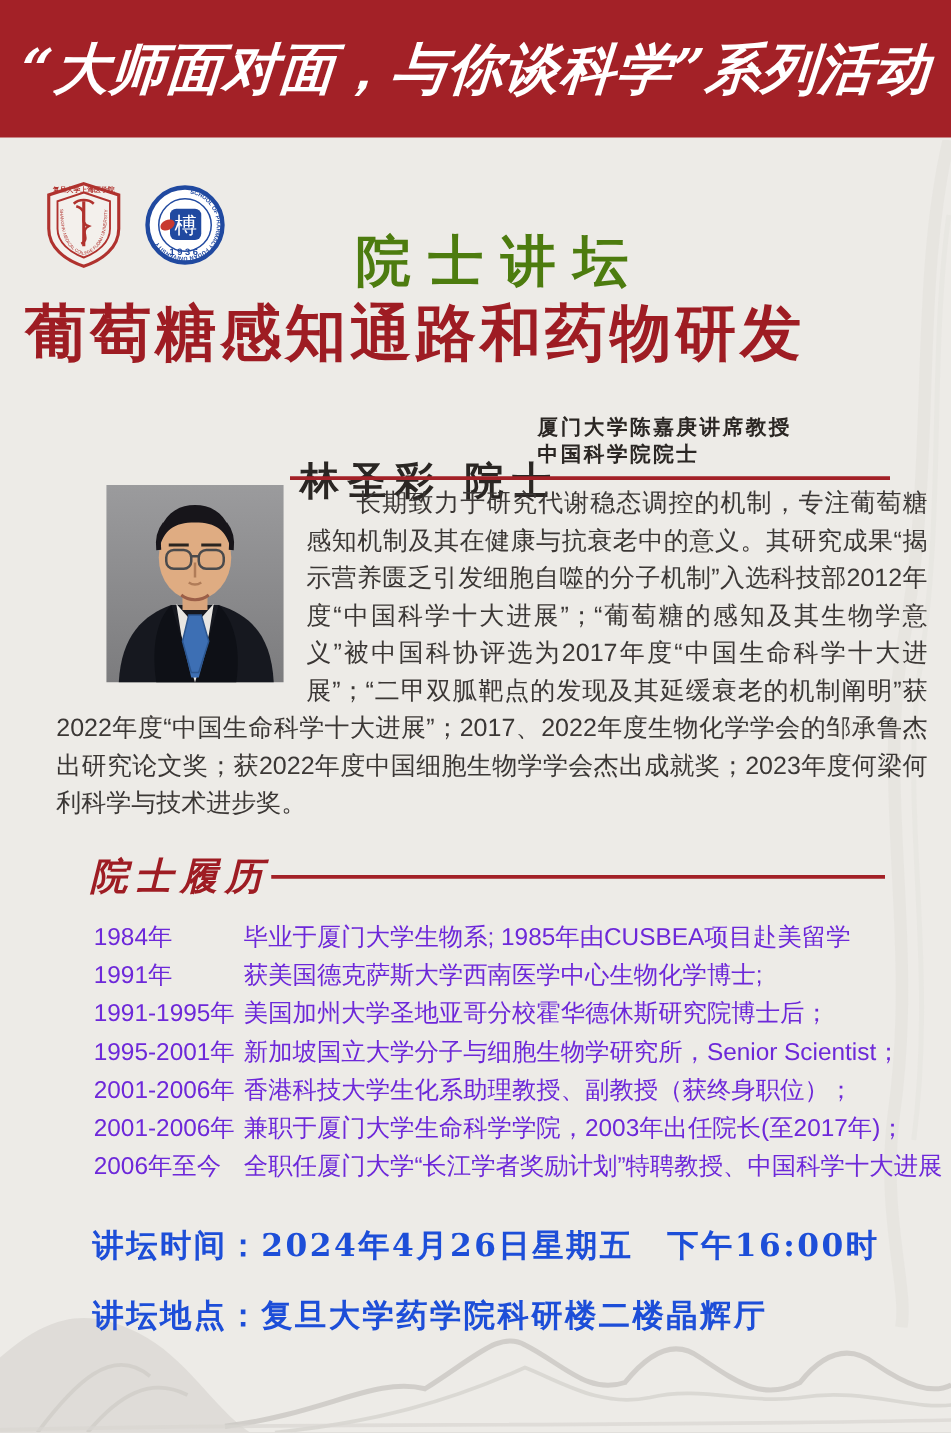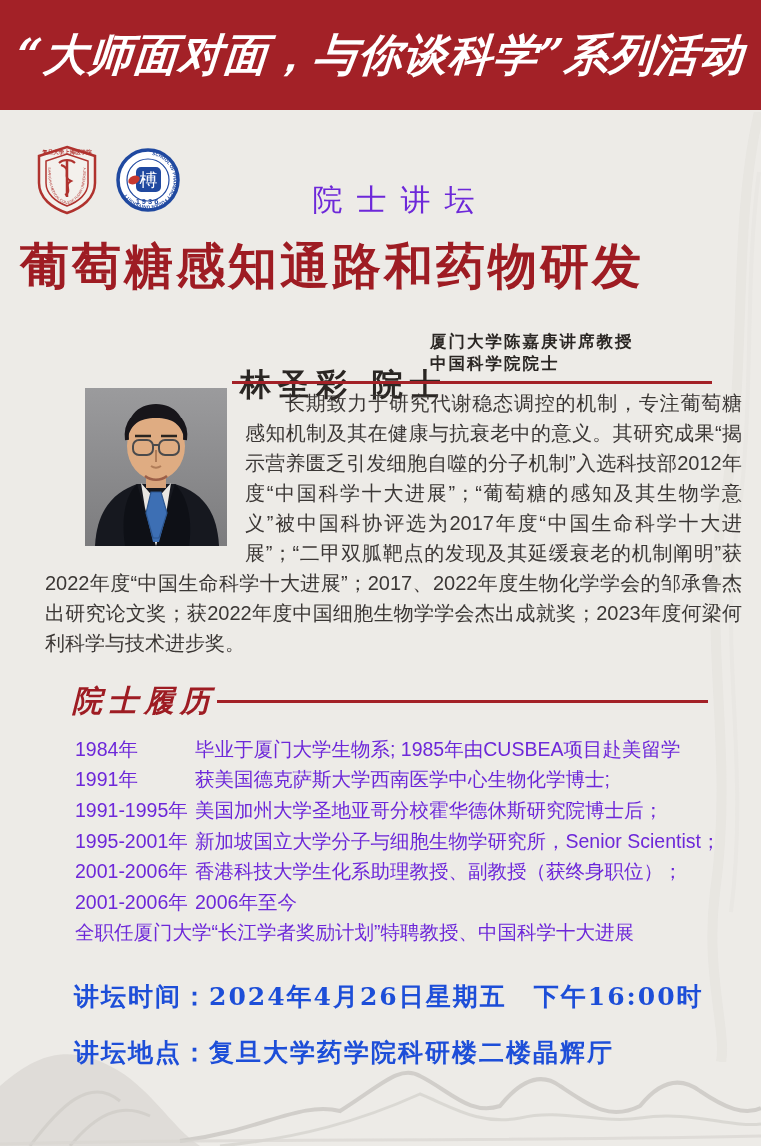--- a/index.html
+++ b/index.html
@@ -25,21 +25,21 @@
     white-space:nowrap;
   }
   
   .logo-medical{position:absolute;left:35px;top:145px;}
   .logo-pharmacy{position:absolute;left:116px;top:148px;}
   
   .forum-title{
     position:absolute;top:180px;left:40px;width:721px;margin:0;
     text-align:center;
     font-family:"DejaVu Serif", serif;
-    font-size:30px;font-weight:normal;color:#6d28d9;
+    font-size:44px;font-weight:bold;color:#4d7c0f;
     letter-spacing:14px;
   }
   .lecture-title{
     position:absolute;top:234px;left:20px;width:741px;margin:0;
     text-align:left;
     font-family:"DejaVu Serif", serif;
     font-size:49px;font-weight:bold;color:#9E1C23;
     letter-spacing:3px;
   }
   
@@ -201,20 +201,21 @@
     <div class="t-desc">毕业于厦门大学生物系; 1985年由CUSBEA项目赴美留学</div>
     <div class="t-year">1991年</div>
     <div class="t-desc">获美国德克萨斯大学西南医学中心生物化学博士;</div>
     <div class="t-year">1991-1995年</div>
     <div class="t-desc">美国加州大学圣地亚哥分校霍华德休斯研究院博士后；</div>
     <div class="t-year">1995-2001年</div>
     <div class="t-desc">新加坡国立大学分子与细胞生物学研究所，Senior Scientist；</div>
     <div class="t-year">2001-2006年</div>
     <div class="t-desc">香港科技大学生化系助理教授、副教授（获终身职位）；</div>
     <div class="t-year">2001-2006年</div>
+    <div class="t-desc">兼职于厦门大学生命科学学院，2003年出任院长(至2017年)；</div>
     <div class="t-year">2006年至今</div>
     <div class="t-desc">全职任厦门大学“长江学者奖励计划”特聘教授、中国科学十大进展</div>
   </div>
 
   <div class="event-time">讲坛时间：2024年4月26日星期五　下午16:00时</div>
   <div class="event-venue">讲坛地点：复旦大学药学院科研楼二楼晶辉厅</div>
 
 </div>
 
 </body></html>

